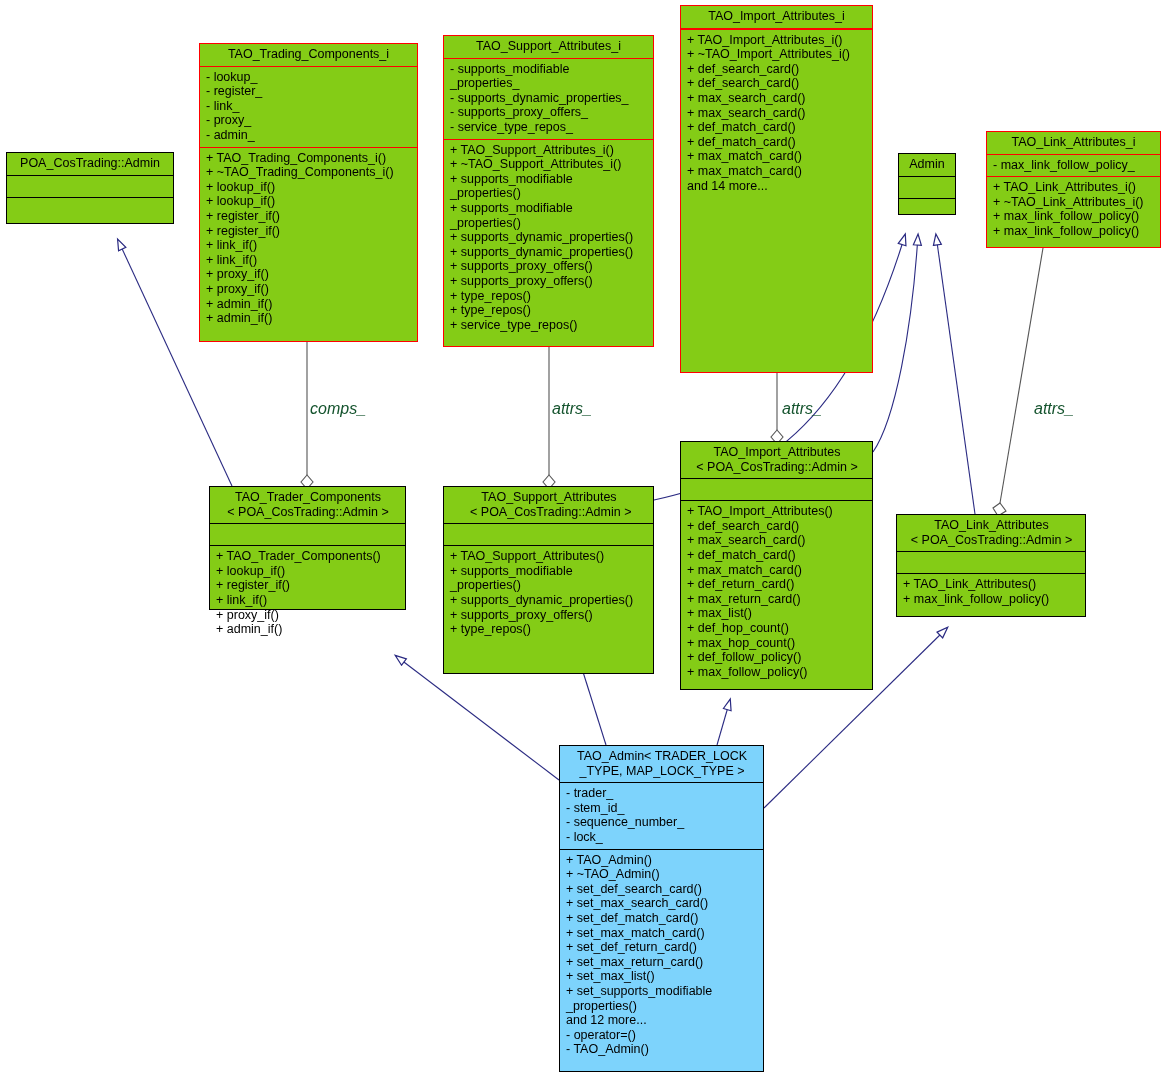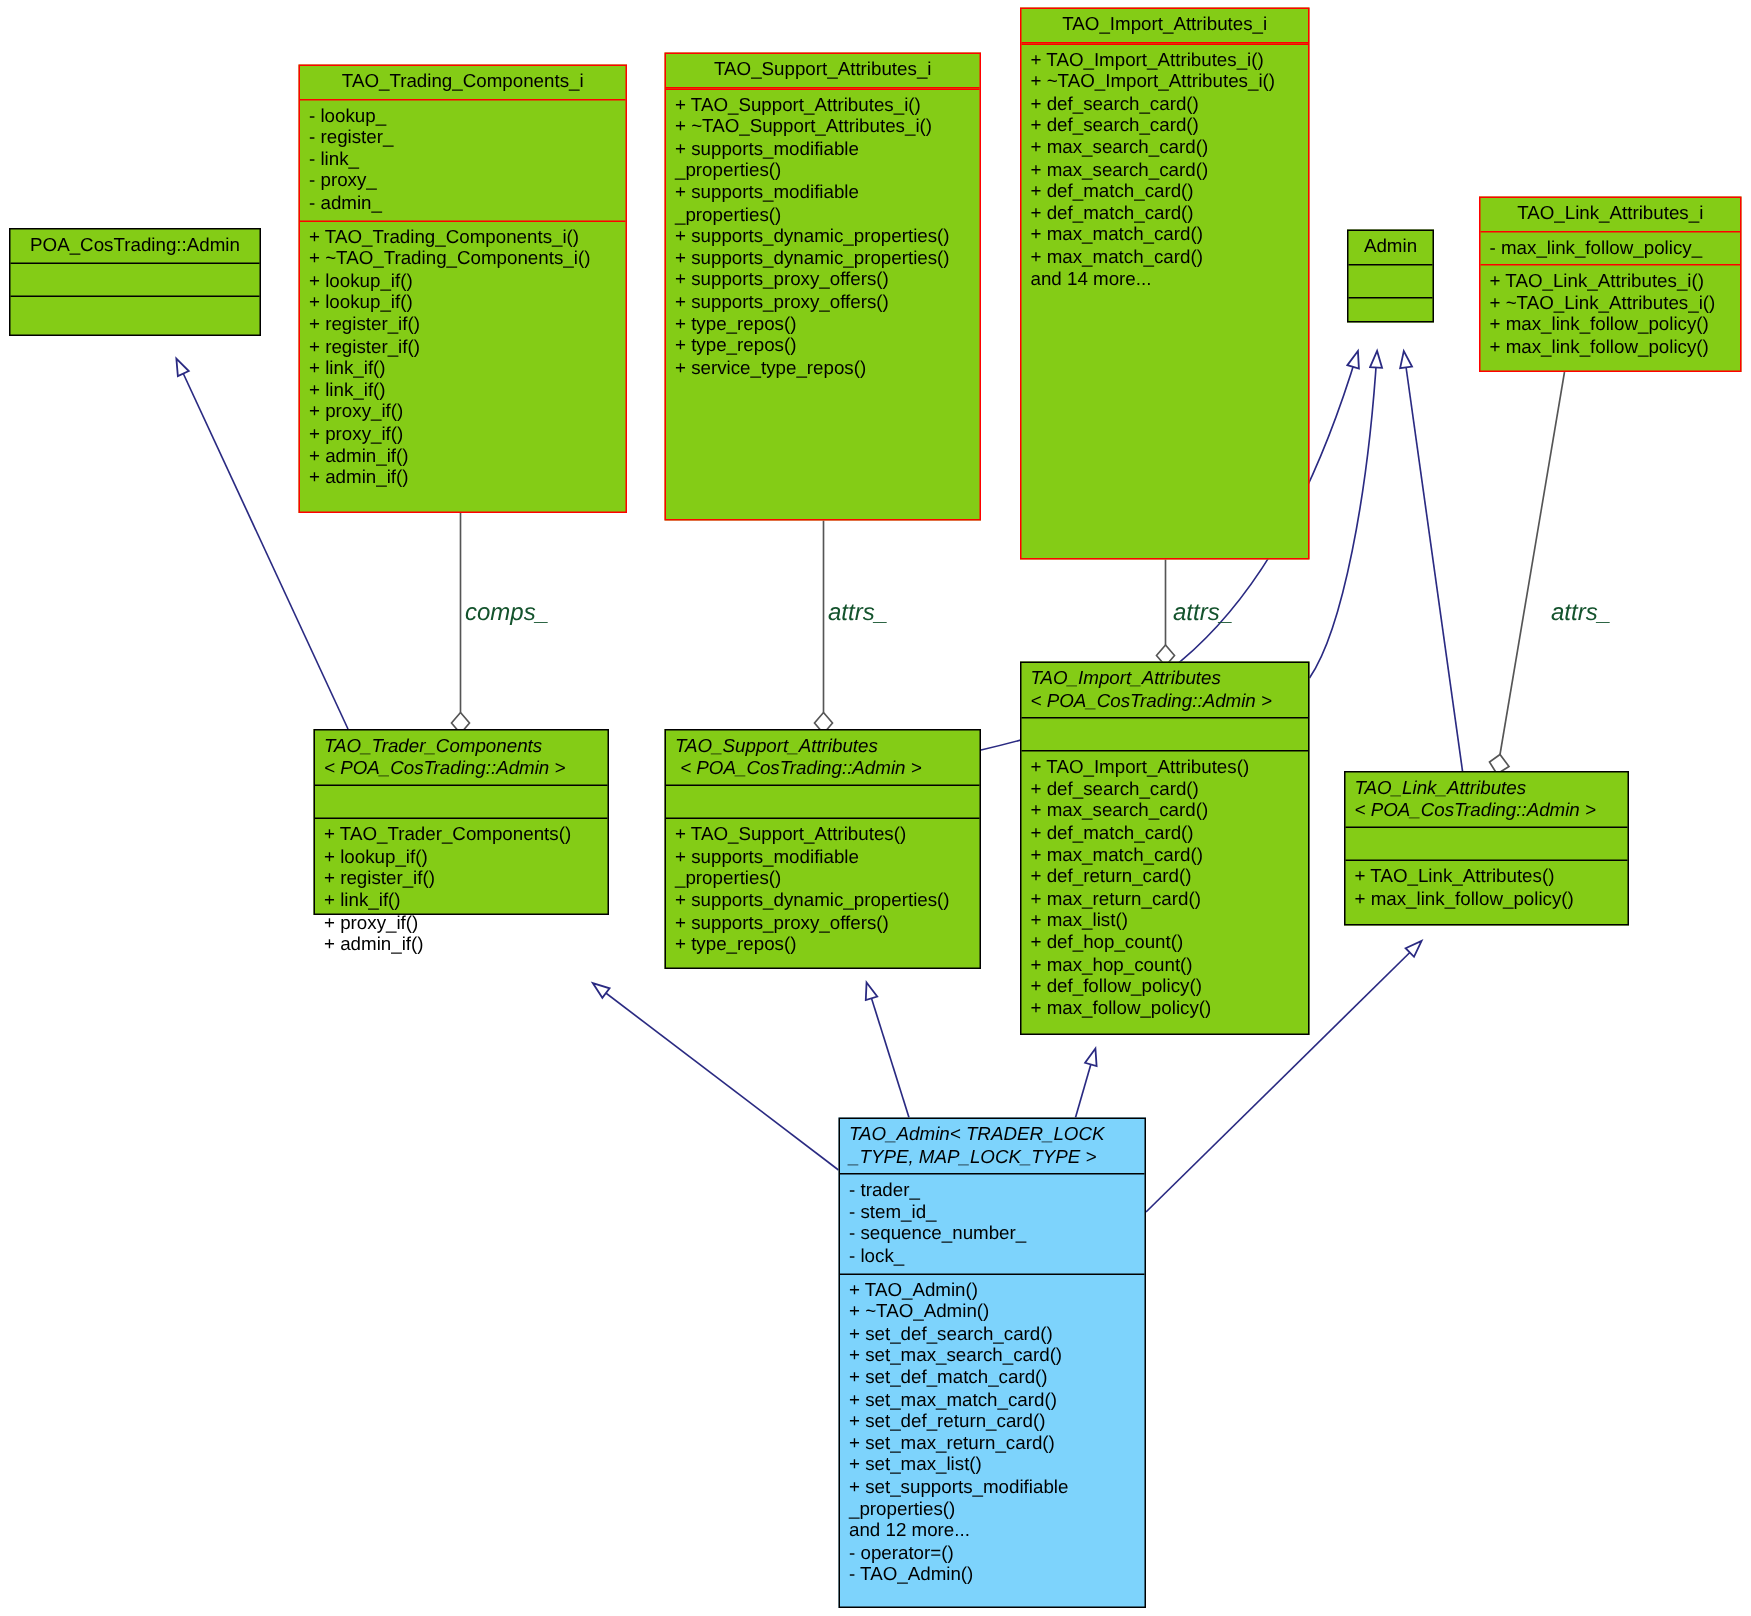--- a/index.html
+++ b/index.html
@@ -40,23 +40,22 @@
     border-color: #000000;
   }
   .uml-title {
     text-align: center;
     padding: 3px 5px 4px 5px;
     white-space: pre;
     font-size: 12.5px;
     line-height: 14.6px;
   }
   .uml-title.left {
-    text-align: left;
+    text-align: center;
     padding-left: 6px;
-    font-style: italic;
   }
   .sep {
     height: 0;
     border-top: 1px solid #000000;
   }
   .red .sep {
     border-top-color: #ff0000;
   }
   .uml-compartment {
     padding: 3px 5px 4px 6px;
@@ -167,20 +166,25 @@
 + link_if()
 + proxy_if()
 + proxy_if()
 + admin_if()
 + admin_if()</div>
   </div>
 
   <div class="uml-box red" style="left:443px; top:35px; width:211px; height:312px;">
     <div class="uml-title">TAO_Support_Attributes_i</div>
     <div class="sep"></div>
+    <div class="uml-compartment">- supports_modifiable
+_properties_
+- supports_dynamic_properties_
+- supports_proxy_offers_
+- service_type_repos_</div>
     <div class="sep"></div>
     <div class="uml-compartment">+ TAO_Support_Attributes_i()
 + ~TAO_Support_Attributes_i()
 + supports_modifiable
 _properties()
 + supports_modifiable
 _properties()
 + supports_dynamic_properties()
 + supports_dynamic_properties()
 + supports_proxy_offers()
@@ -233,21 +237,21 @@
     <div class="uml-compartment empty"></div>
     <div class="sep"></div>
     <div class="uml-compartment">+ TAO_Trader_Components()
 + lookup_if()
 + register_if()
 + link_if()
 + proxy_if()
 + admin_if()</div>
   </div>
 
-  <div class="uml-box" style="left:443px; top:486px; width:211px; height:160px;">
+  <div class="uml-box" style="left:443px; top:486px; width:211px; height:188px;">
     <div class="uml-title left">TAO_Support_Attributes
  &lt; POA_CosTrading::Admin &gt;</div>
     <div class="sep"></div>
     <div class="uml-compartment empty"></div>
     <div class="sep"></div>
     <div class="uml-compartment">+ TAO_Support_Attributes()
 + supports_modifiable
 _properties()
 + supports_dynamic_properties()
 + supports_proxy_offers()

